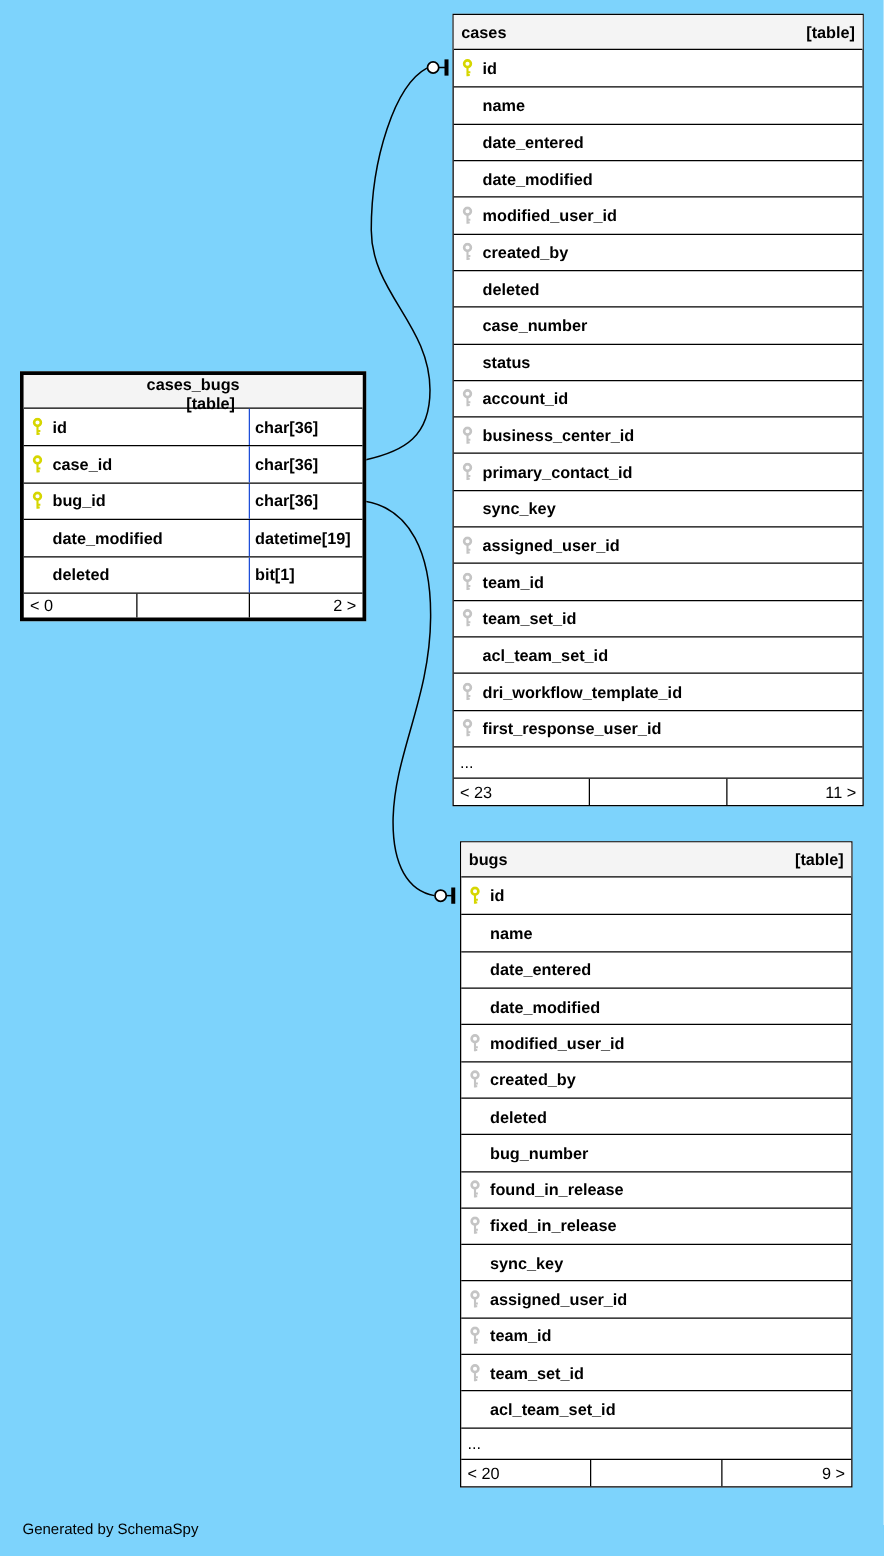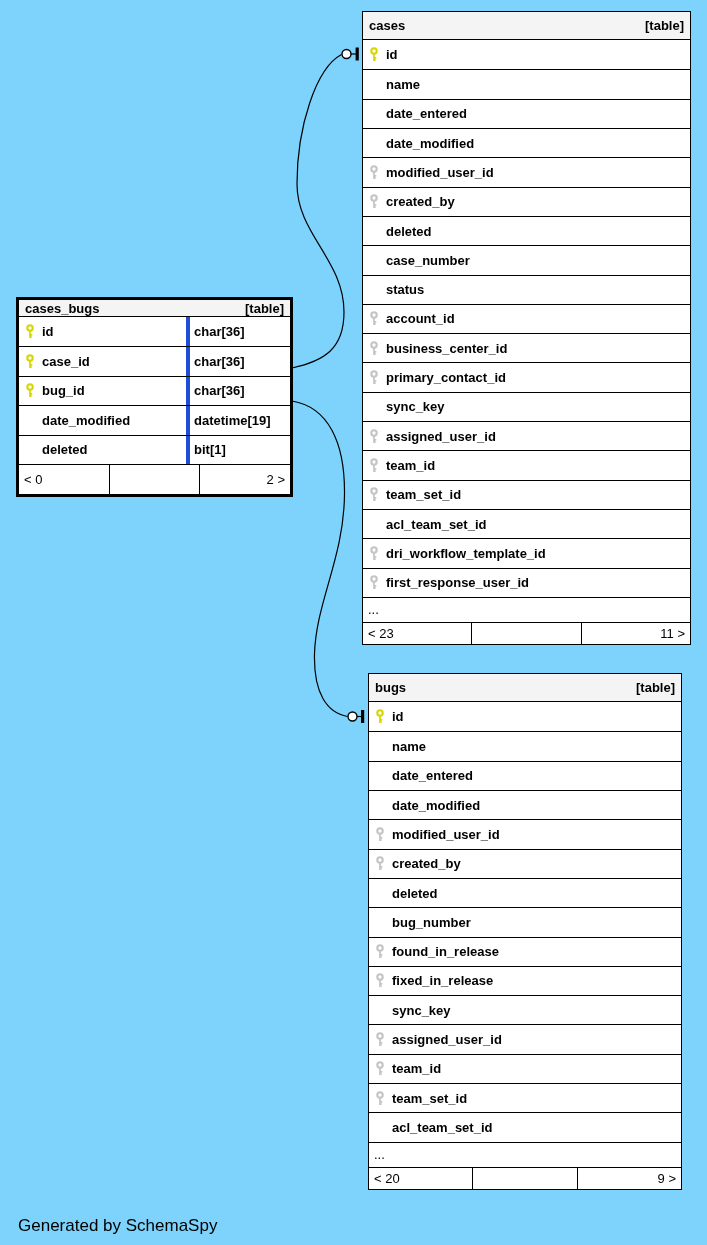--- a/index.html
+++ b/index.html
@@ -17,59 +17,59 @@
     border:1px solid #000;box-sizing:border-box;
     display:flex;flex-direction:column;
   }
   .db-table.focus{border-width:3px;}
   .thead{
     background:var(--header-bg,#f4f4f4);
     display:flex;align-items:center;justify-content:space-between;
     height:28px;padding:0 6px;box-sizing:border-box;
     border-bottom:1px solid #000;flex:0 0 auto;
   }
-  .focus .thead{height:17px;}
+  .focus .thead{height:27px;flex-direction:column;}
   .tname{font-weight:bold;}
   .tbadge{font-weight:bold;margin-left:28px;}
   .rows{flex:0 0 auto;font-weight:bold;}
   .col-row{
     display:flex;align-items:center;
     height:29.32px;box-sizing:border-box;
   }
   .focus .col-row{height:29.4px;}
   .col-row + .col-row{border-top:1px solid #000;}
   .keyic{
     width:10px;height:15px;margin:0 7px 0 6px;flex:0 0 auto;
     display:inline-flex;align-items:center;justify-content:center;
   }
   .keyic svg{width:10px;height:15px;display:block;}
   .keyic.pk{color:var(--pk,#d6d600);}
   .keyic.fk{color:var(--fk,#c4c4c4);}
   .col-name{flex:1 1 auto;white-space:nowrap;overflow:hidden;}
   .col-type{
-    width:104px;flex:0 0 auto;align-self:stretch;
+    width:91px;flex:0 0 auto;align-self:stretch;
     display:flex;align-items:center;
-    border-left:4px solid #1d4ed8;padding-left:4px;box-sizing:border-box;
+    border-left:1px solid #1d4ed8;padding-left:4px;box-sizing:border-box;
     white-space:nowrap;
   }
   .ellipsis-row{
     border-top:1px solid #000;height:25px;box-sizing:border-box;
     display:flex;align-items:center;padding-left:5px;flex:0 0 auto;
   }
   .tfoot{
     border-top:1px solid #000;flex:1 1 auto;display:flex;align-items:stretch;
   }
   .tfoot .fcell{
     flex:1 1 0;display:flex;align-items:center;padding:0 5px;box-sizing:border-box;
   }
   .tfoot .fcell + .fcell{border-left:1px solid #000;}
   .tfoot .f-right{justify-content:flex-end;}
   #credit{
     position:absolute;left:18px;top:1216px;z-index:1;
-    font-size:17px;color:#000;
+    font-size:12px;color:#000;
   }
 </style>
 </head>
 <body>
 
 <div id="canvas">
 
   <svg id="rel-layer" width="707" height="1245" viewBox="0 0 707 1245">
 
     <g>

